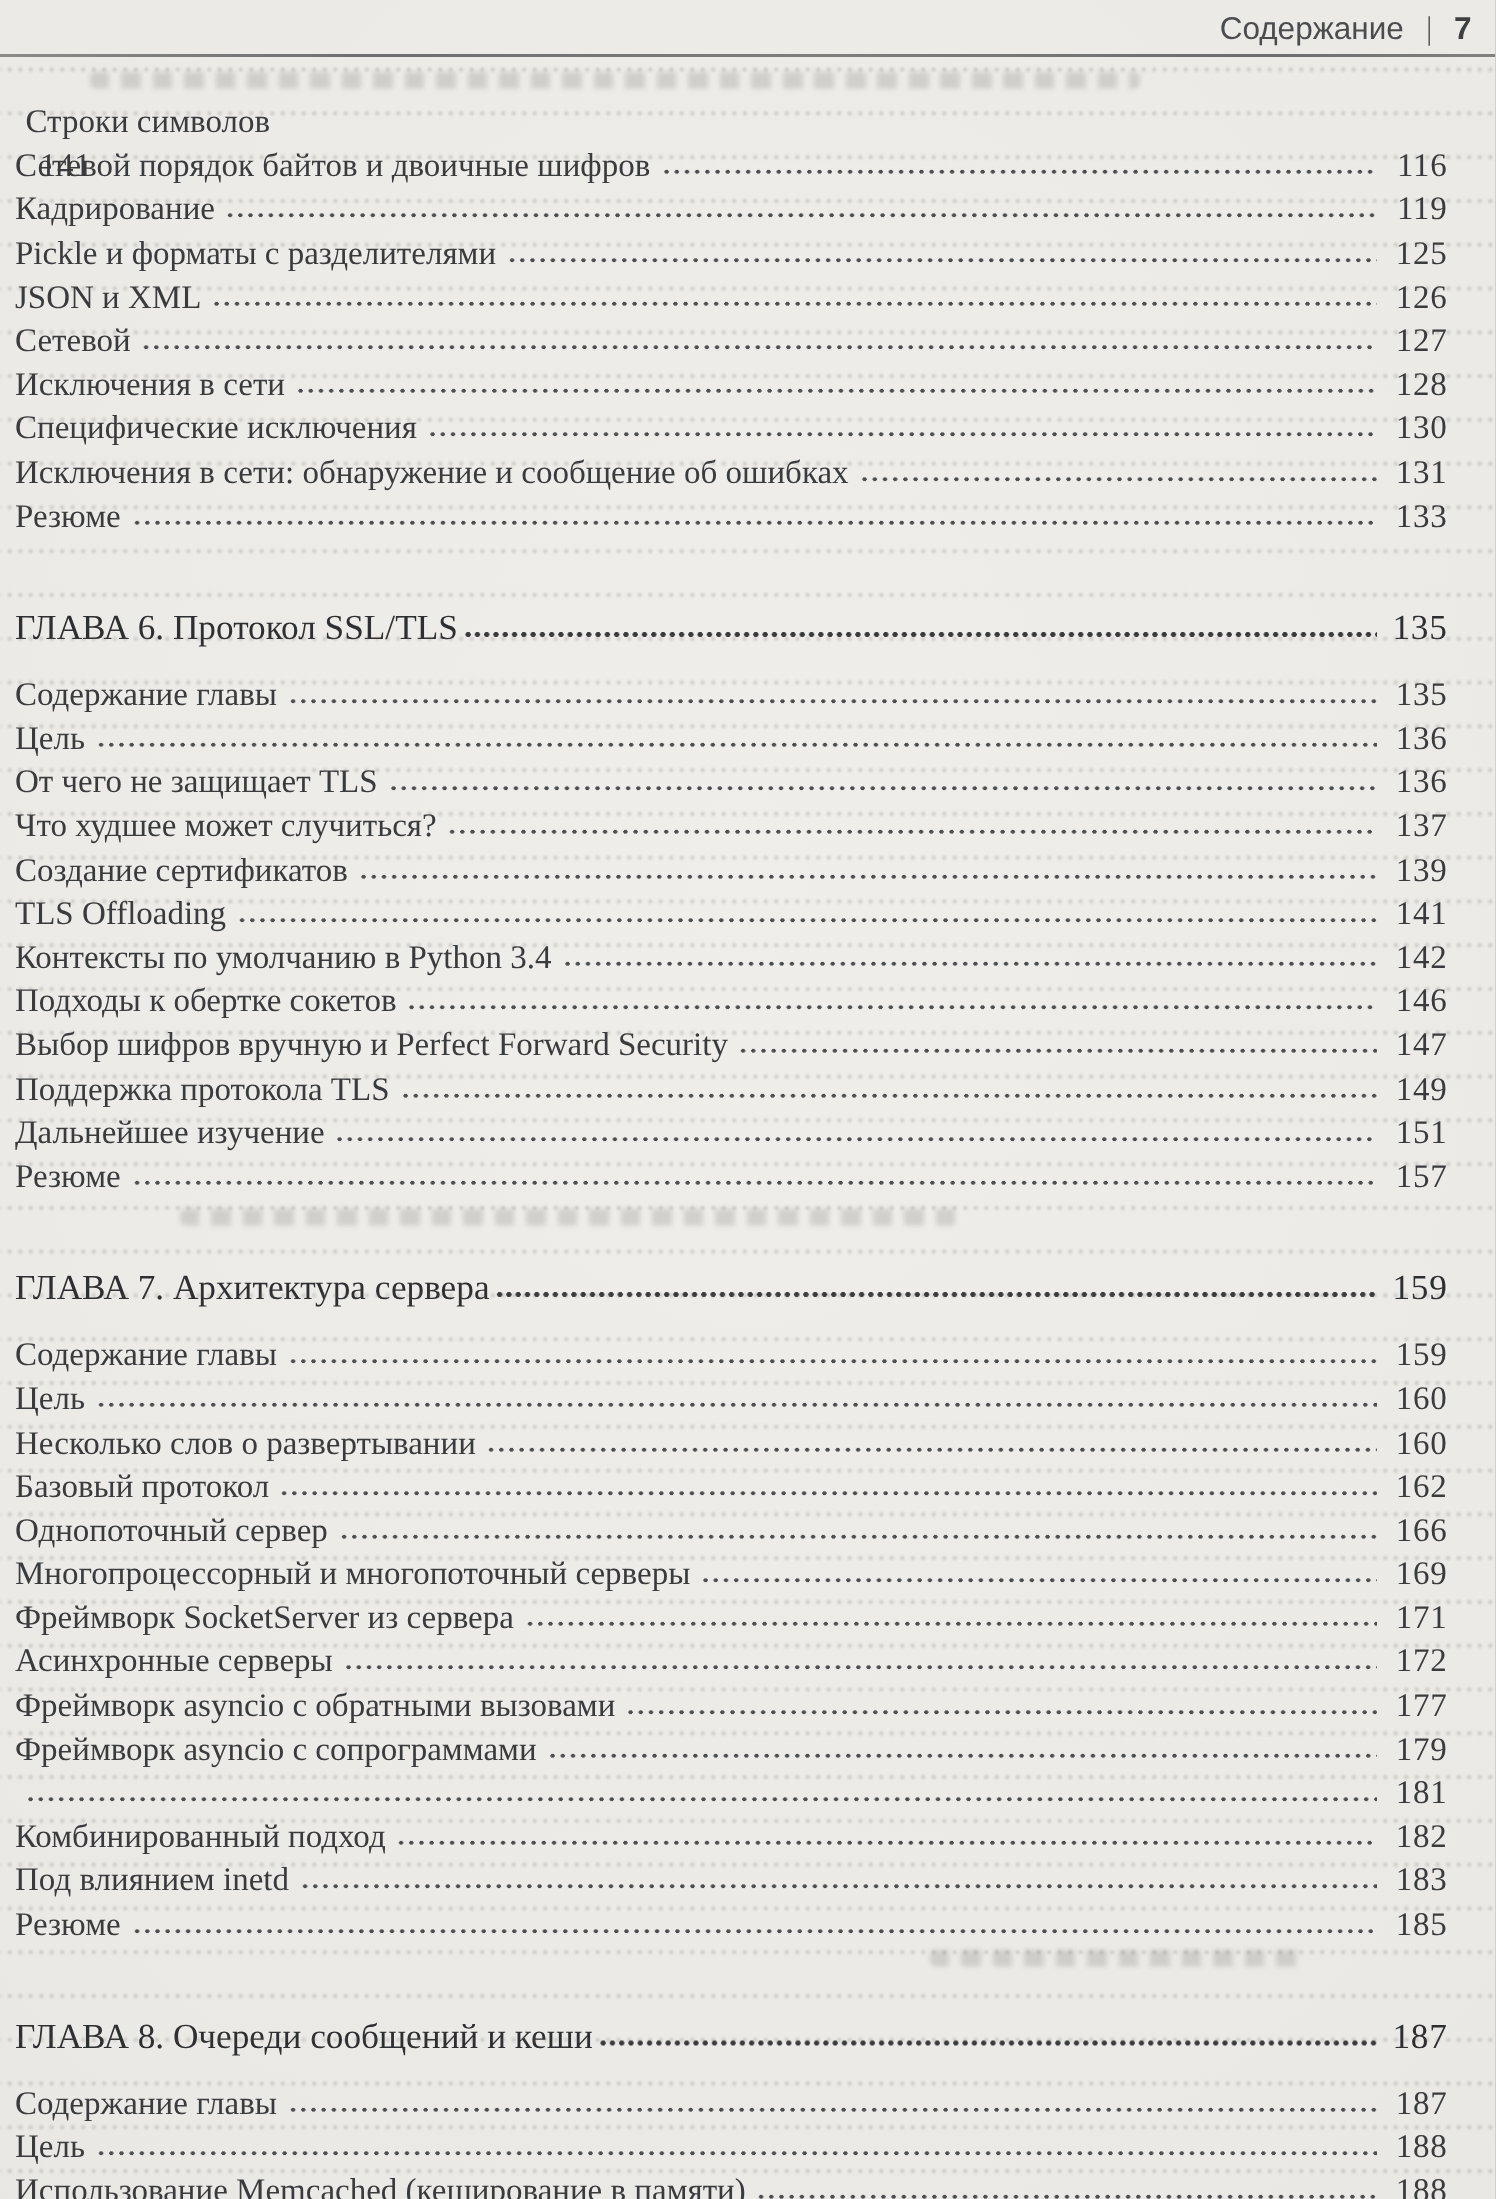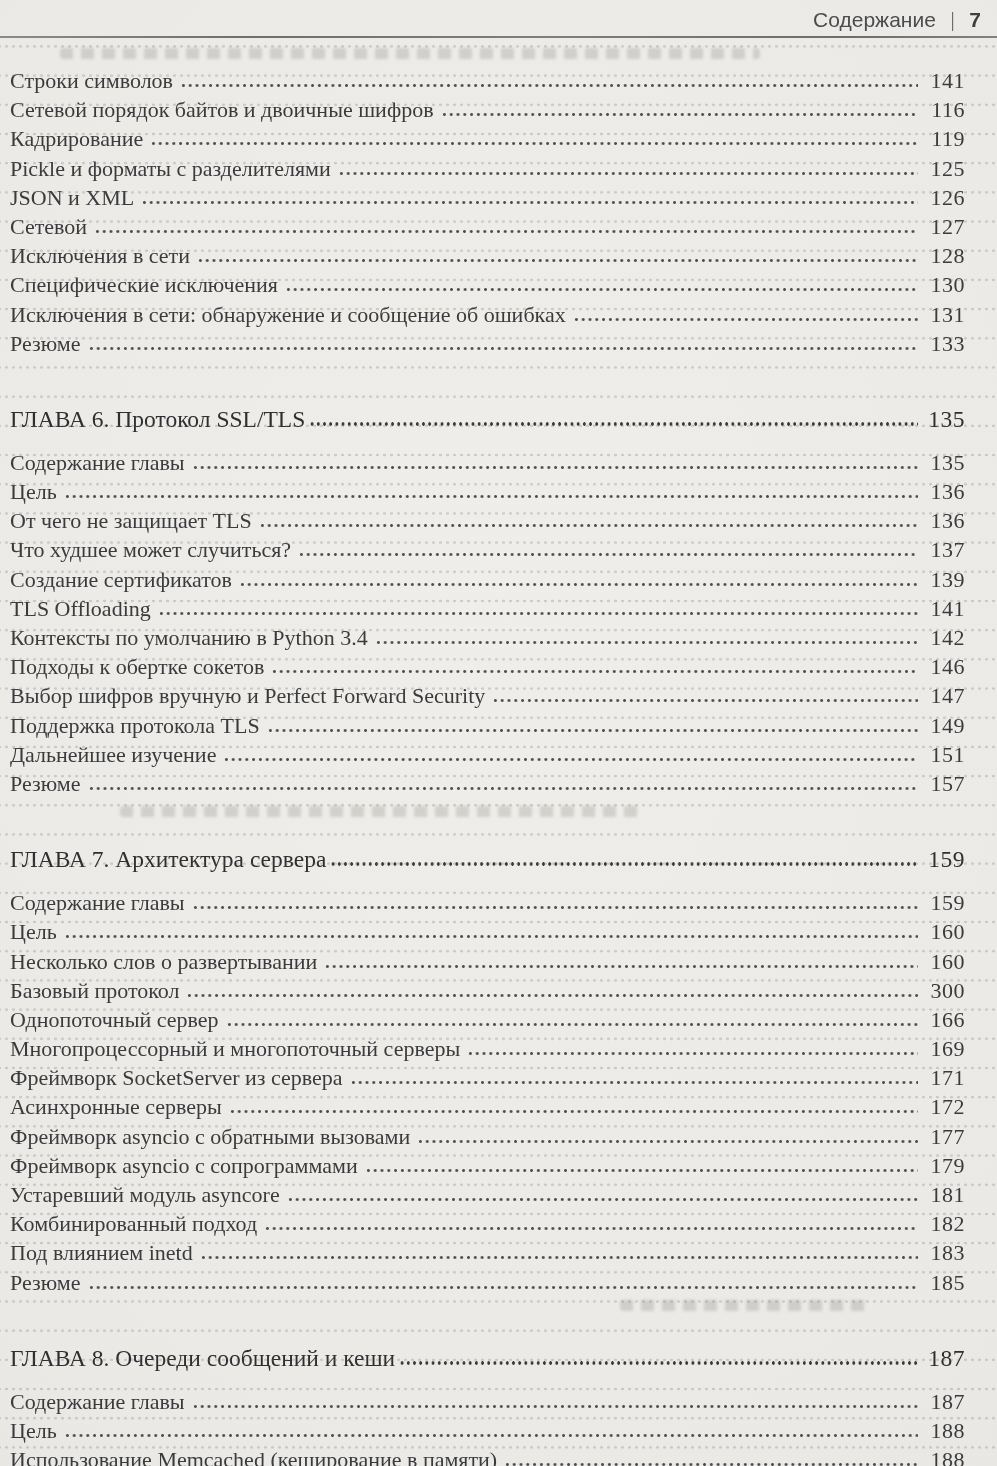--- a/index.html
+++ b/index.html
@@ -100,21 +100,21 @@
     line-height: 34px;
     margin-top: 44px;
     margin-bottom: 12px;
   }
   .heading-row .dots {
     height: 6px;
     margin: 0 3px 0 4px;
     background-image: radial-gradient(circle, #393a3c 1.55px, transparent 1.85px);
     background-size: 6.2px 6px;
   }
-  .toc-section:first-child .row:first-child { margin-top: 0; }
+  .toc-section:first-child .row:first-child { margin-top: 0; flex-direction: column; }
 </style>
 </head>
 <body>
 
 <div class="page">
 
   <div class="running-head">
     <span>Содержание</span>
     <span class="sep">|</span>
     <span class="pageno">7</span>
@@ -258,21 +258,21 @@
           <span class="pagenum">160</span>
         </div>
         <div class="row entry-row">
           <span class="title">Несколько слов о развертывании</span>
           <span class="dots"></span>
           <span class="pagenum">160</span>
         </div>
         <div class="row entry-row">
           <span class="title">Базовый протокол</span>
           <span class="dots"></span>
-          <span class="pagenum">300</span>
+          <span class="pagenum">162</span>
         </div>
         <div class="row entry-row">
           <span class="title">Однопоточный сервер</span>
           <span class="dots"></span>
           <span class="pagenum">166</span>
         </div>
         <div class="row entry-row">
           <span class="title">Многопроцессорный и многопоточный серверы</span>
           <span class="dots"></span>
           <span class="pagenum">169</span>
@@ -291,21 +291,20 @@
           <span class="title">Фреймворк asyncio с обратными вызовами</span>
           <span class="dots"></span>
           <span class="pagenum">177</span>
         </div>
         <div class="row entry-row">
           <span class="title">Фреймворк asyncio с сопрограммами</span>
           <span class="dots"></span>
           <span class="pagenum">179</span>
         </div>
         <div class="row entry-row">
-          <span class="title">Устаревший модуль asyncore</span>
           <span class="dots"></span>
           <span class="pagenum">181</span>
         </div>
         <div class="row entry-row">
           <span class="title">Комбинированный подход</span>
           <span class="dots"></span>
           <span class="pagenum">182</span>
         </div>
         <div class="row entry-row">
           <span class="title">Под влиянием inetd</span>

